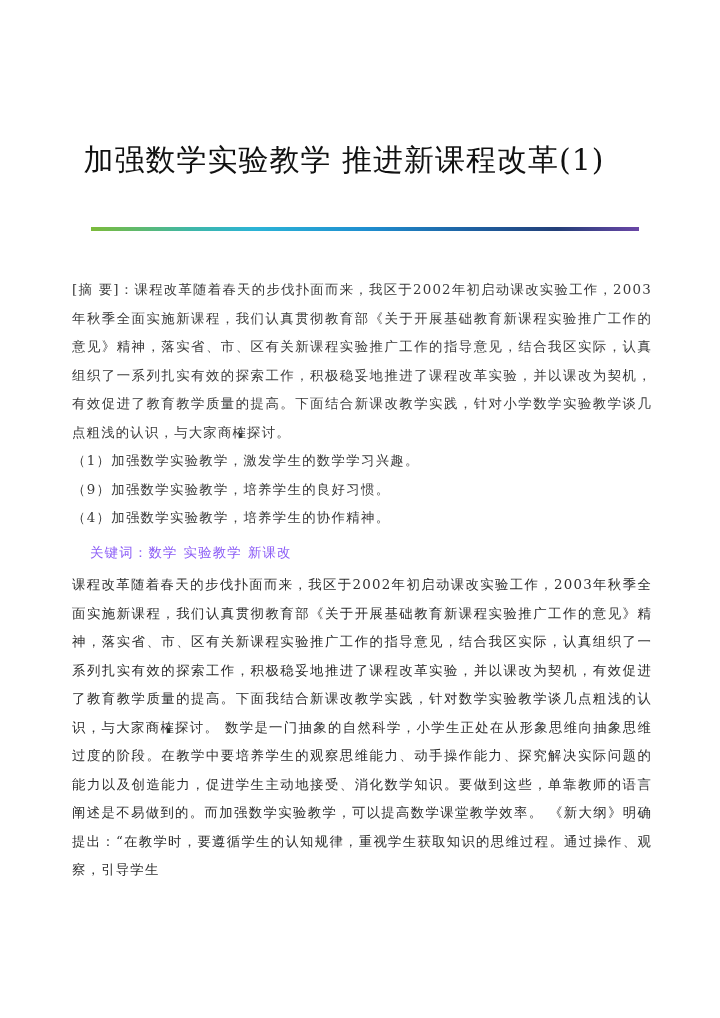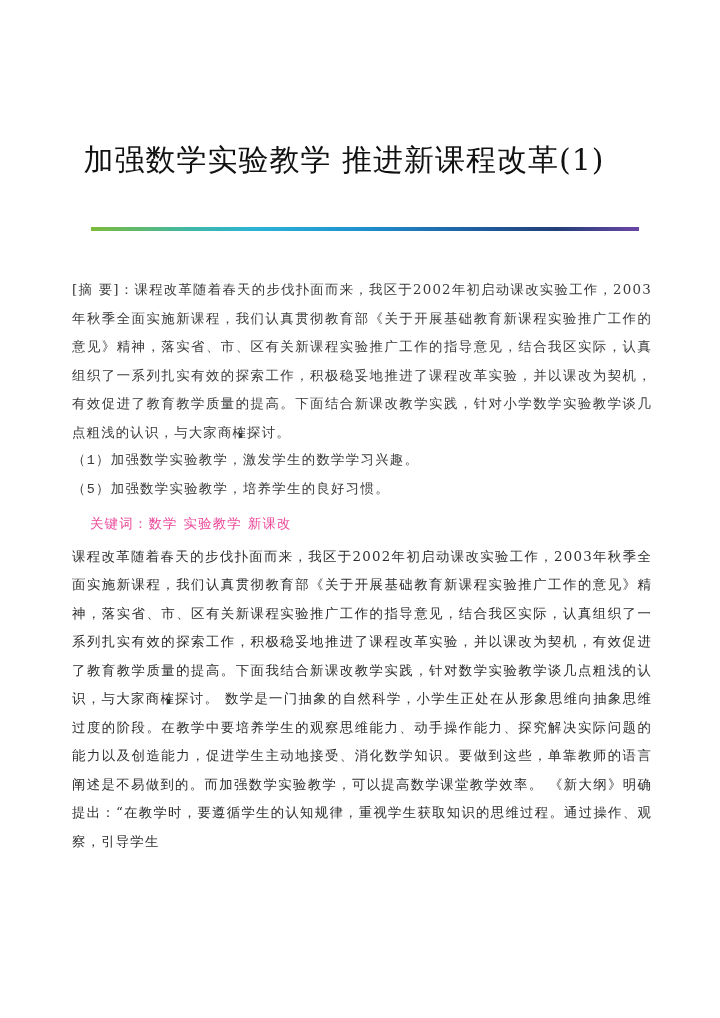--- a/index.html
+++ b/index.html
@@ -51,26 +51,25 @@
       text-justify: inter-character;
       letter-spacing: 1.2px;
     }
     .abstract {
       color: #3a3a3a;
     }
     .point {
       margin: 0;
       letter-spacing: 1.3px;
       color: #3a3a3a;
-      font-family: Liberation Mono, monospace;
     }
     .keywords {
       margin: 6px 0 4px 18px;
       letter-spacing: 1.2px;
-      color: #ec4899;
+      color: #8b5cf6;
     }
     .keywords .kw {
       margin-right: 6px;
     }
     .body-text {
       margin-top: 0;
       color: #2e2e2e;
     }
   </style>
 </head>
@@ -78,19 +77,20 @@
 
 <h1 class="page-title">加强数学实验教学 推进新课程改革(1)</h1>
 
 <div class="title-rule"></div>
 
 <div class="content">
   <p class="para abstract"><span>[摘 要]：</span><span>课程改革随着春天的步伐扑面而来，我区于2002年初启动课改实验工作，2003年秋季全面实施新课程，我们认真贯彻教育部《关于开展基础教育新课程实验推广工作的意见》精神，落实省、市、区有关新课程实验推广工作的指导意见，结合我区实际，认真组织了一系列扎实有效的探索工作，积极稳妥地推进了课程改革实验，并以课改为契机，有效促进了教育教学质量的提高。下面结合新课改教学实践，针对小学数学实验教学谈几点粗浅的认识，与大家商榷探讨。</span></p>
 
   <div>
     <p class="point">（1）加强数学实验教学，激发学生的数学学习兴趣。</p>
-    <p class="point">（5）加强数学实验教学，培养学生的良好习惯。</p>
+    <p class="point">（9）加强数学实验教学，培养学生的良好习惯。</p>
+    <p class="point">（4）加强数学实验教学，培养学生的协作精神。</p>
   </div>
 
   <p class="keywords"><span>关键词：</span><span class="kw">数学</span><span class="kw">实验教学</span><span class="kw">新课改</span></p>
 
   <p class="para body-text">课程改革随着春天的步伐扑面而来，我区于2002年初启动课改实验工作，2003年秋季全面实施新课程，我们认真贯彻教育部《关于开展基础教育新课程实验推广工作的意见》精神，落实省、市、区有关新课程实验推广工作的指导意见，结合我区实际，认真组织了一系列扎实有效的探索工作，积极稳妥地推进了课程改革实验，并以课改为契机，有效促进了教育教学质量的提高。下面我结合新课改教学实践，针对数学实验教学谈几点粗浅的认识，与大家商榷探讨。 数学是一门抽象的自然科学，小学生正处在从形象思维向抽象思维过度的阶段。在教学中要培养学生的观察思维能力、动手操作能力、探究解决实际问题的能力以及创造能力，促进学生主动地接受、消化数学知识。要做到这些，单靠教师的语言阐述是不易做到的。而加强数学实验教学，可以提高数学课堂教学效率。 《新大纲》明确提出：“在教学时，要遵循学生的认知规律，重视学生获取知识的思维过程。通过操作、观察，引导学生</p>
 </div>
 
 </body></html>

